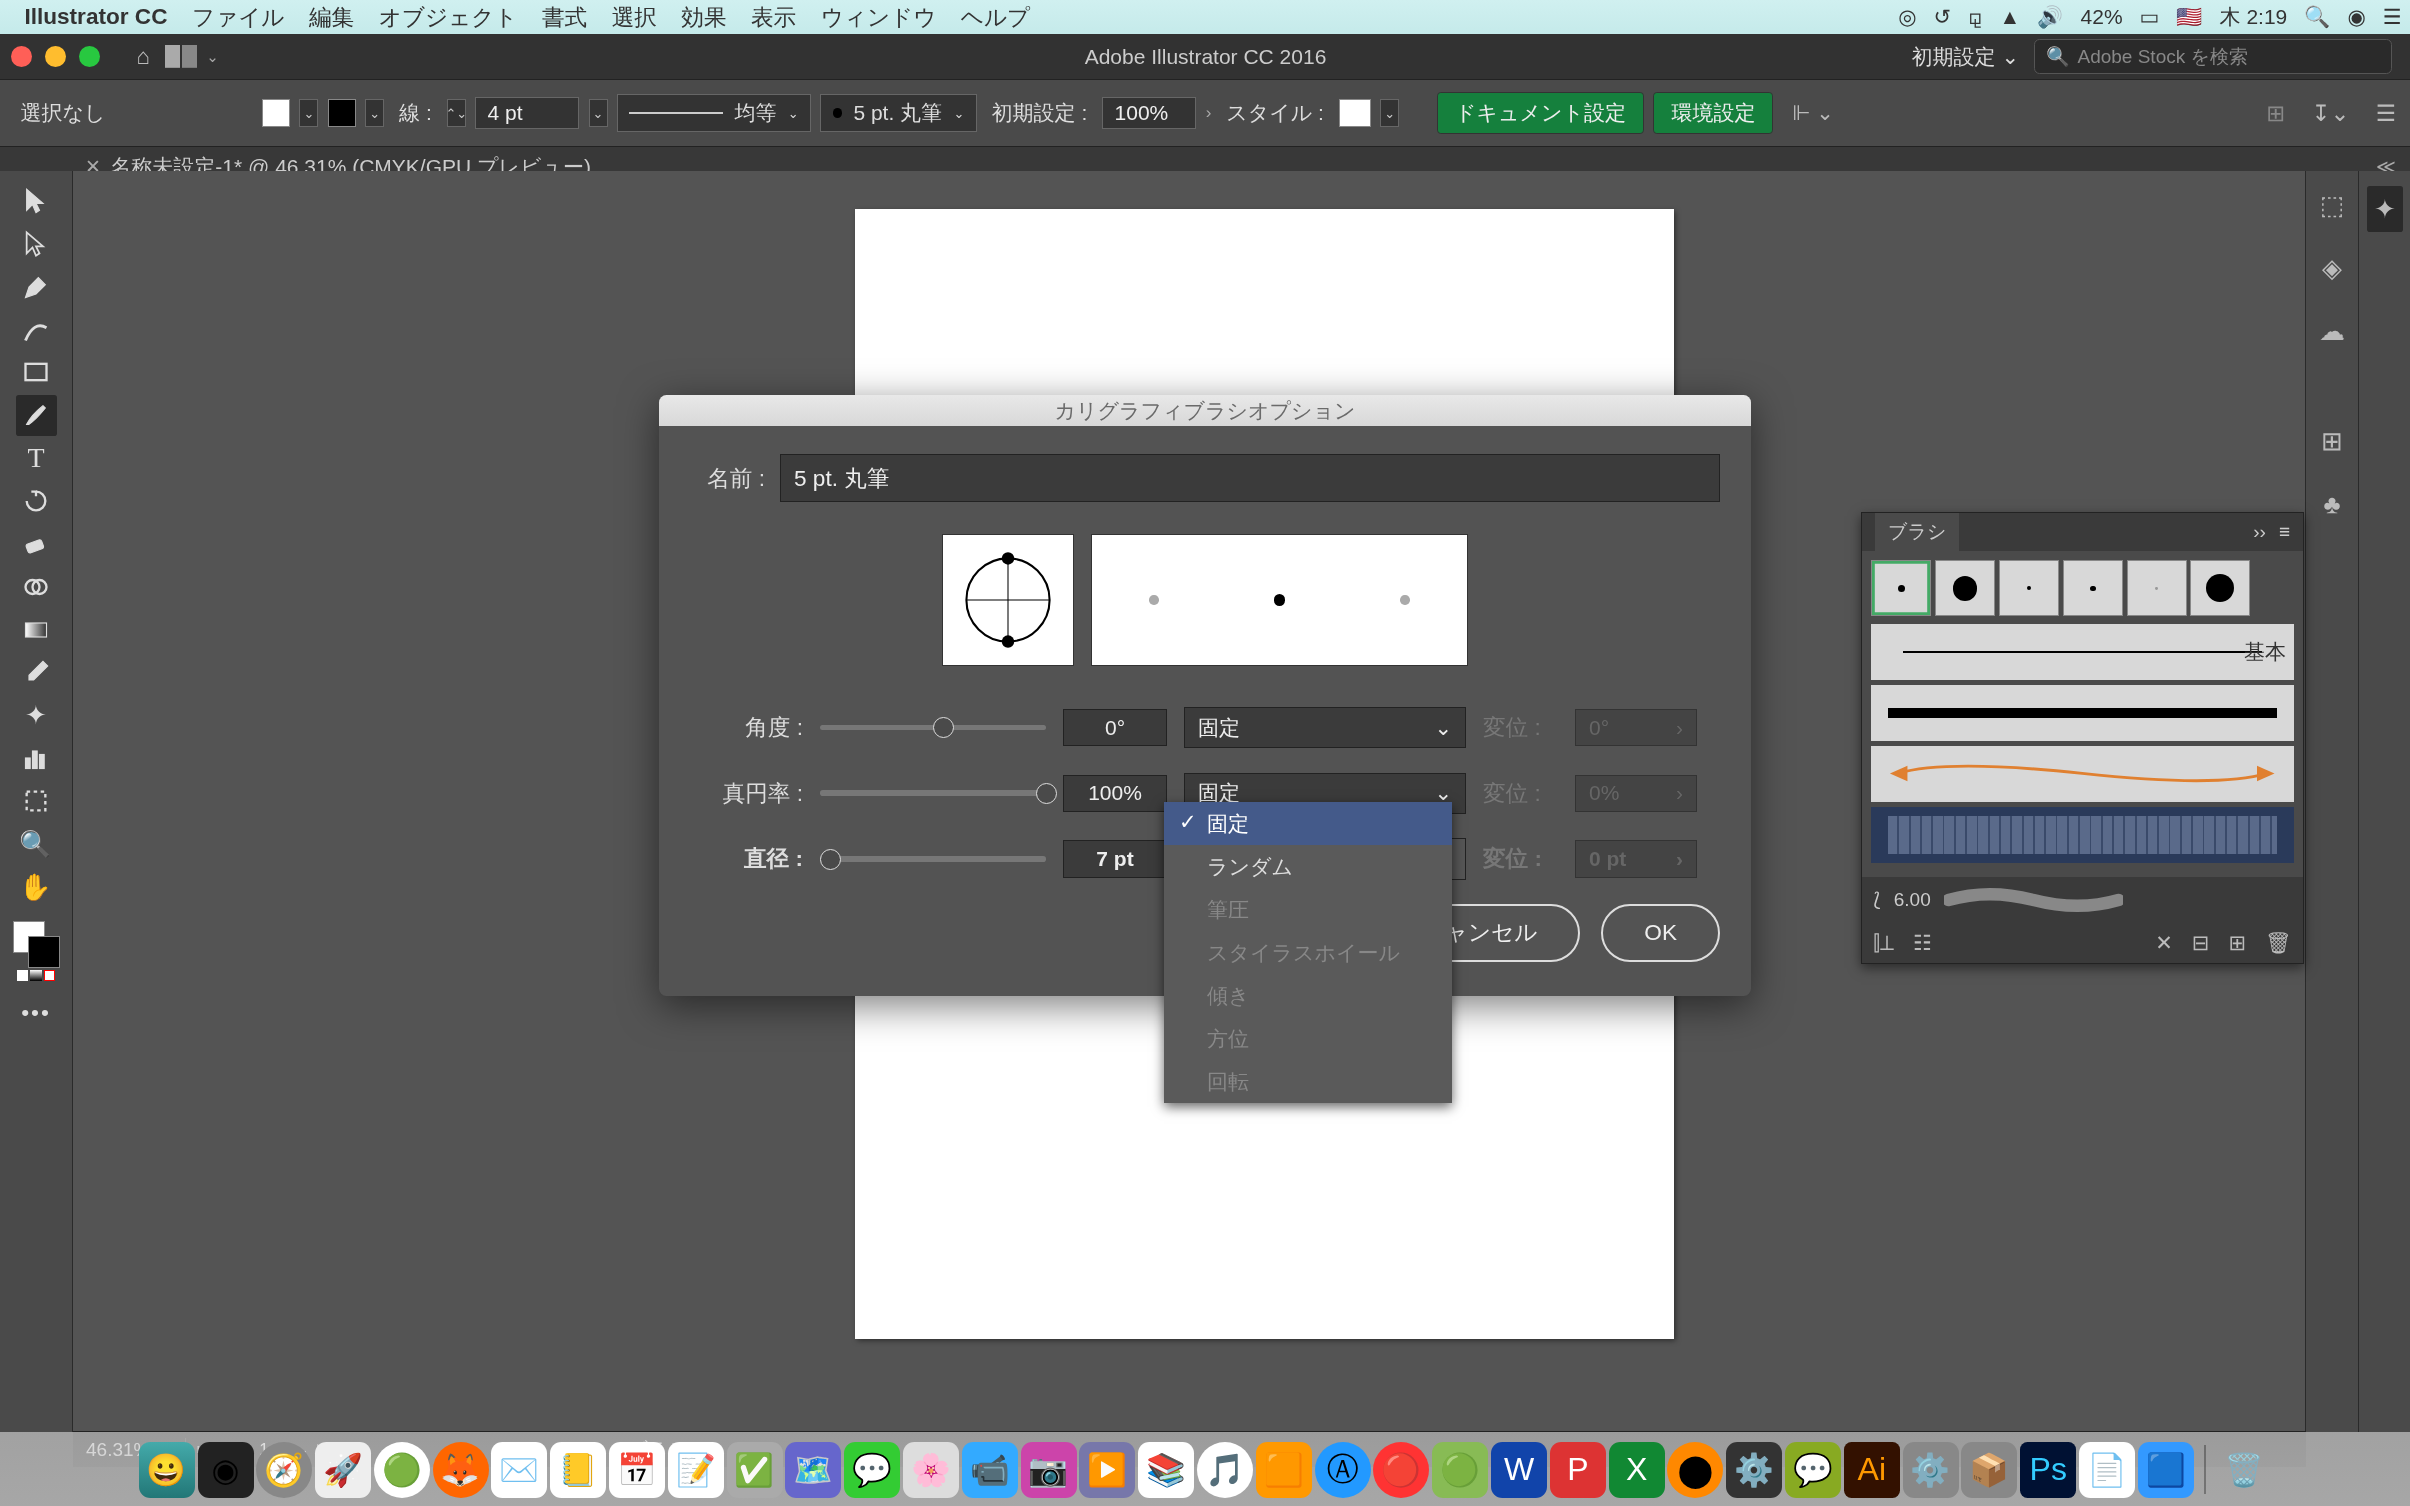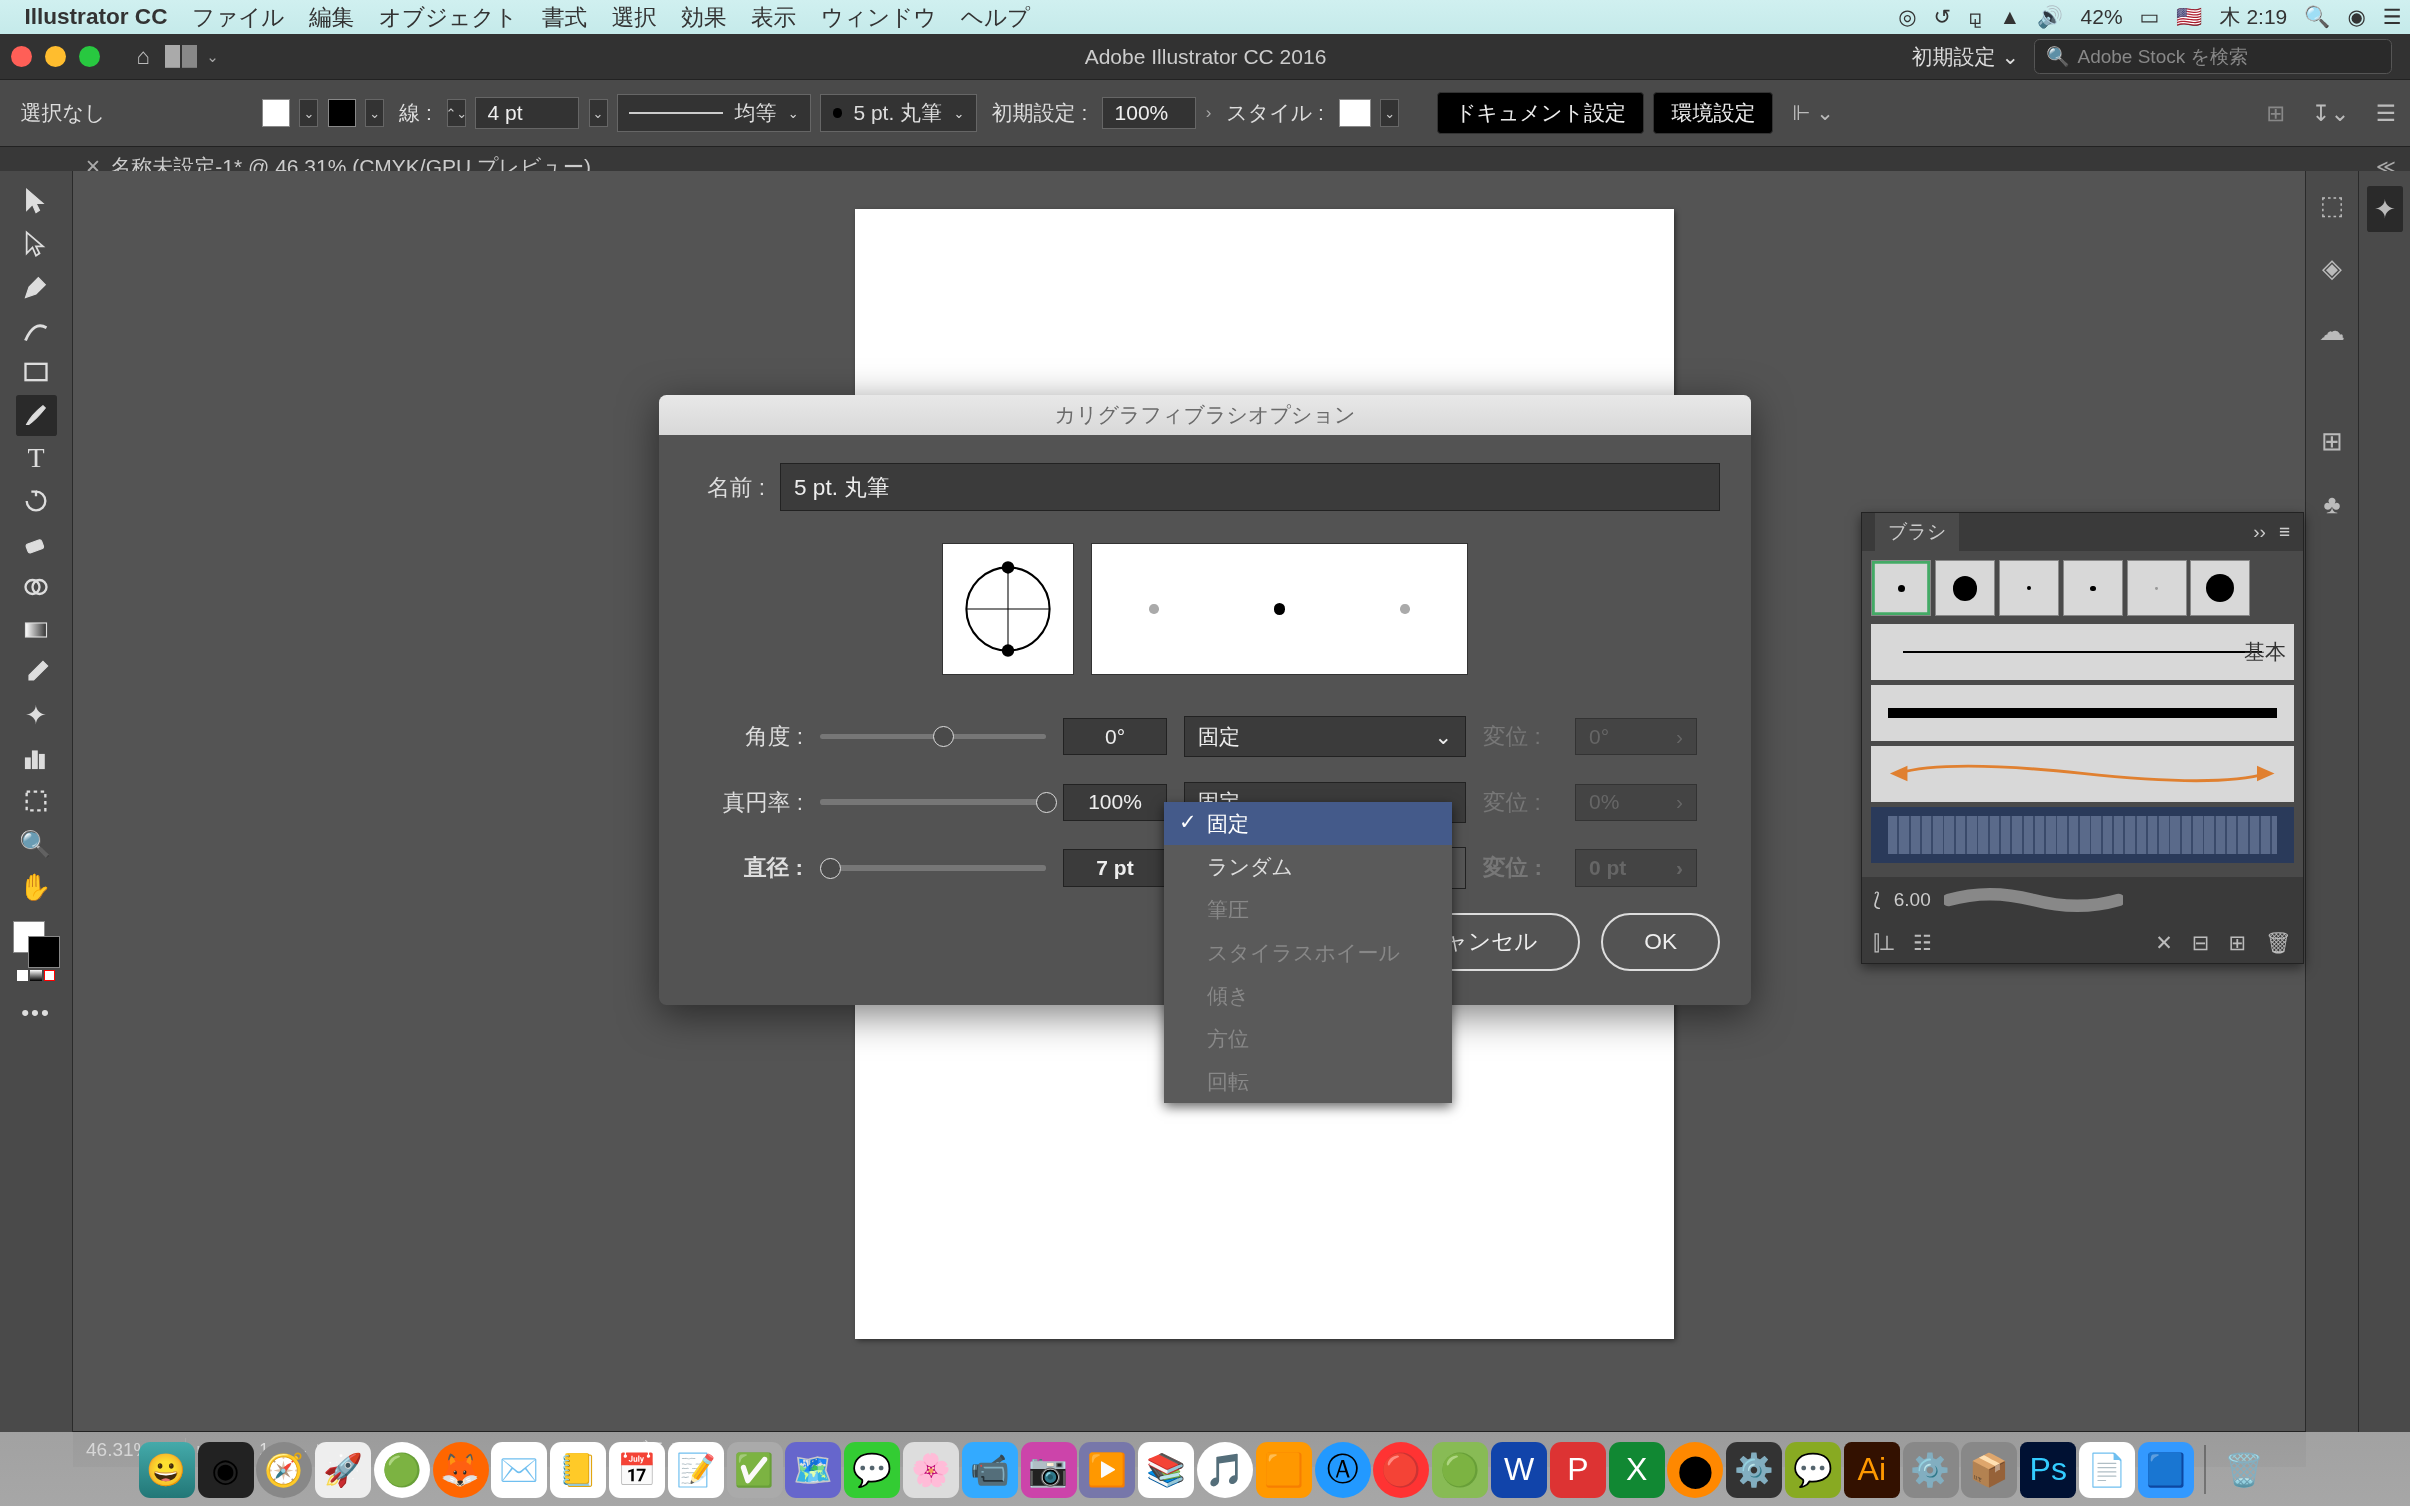--- a/index.html
+++ b/index.html
@@ -26,21 +26,21 @@
   .search-box { background: #2a2a2a; border: 0.9px solid #555; border-radius: 5.6px; padding: 3.8px 11.3px; color: #888; font-size: 19px; width: 358px; display: flex; align-items: center; gap: 7.5px; }
 
   
   .controlbar { height: 68px; background: #4a4a4a; border-top: 0.9px solid #222; border-bottom: 0.9px solid #222; display: flex; align-items: center; padding: 0 15px; color: #ddd; font-size: 21px; gap: 9.4px; }
   .ctrl-label { margin: 0 5.6px; }
   .swatch { width: 28px; height: 28px; border: 0.9px solid #888; }
   .swatch.white { background: #fff; } .swatch.black { background: #000; }
   .dd-caret { width: 19px; height: 28px; background: #333; border: 0.9px solid #666; display: inline-flex; align-items: center; justify-content: center; color: #ccc; font-size: 13px; }
   .ctrl-input { background: #333; border: 0.9px solid #666; color: #eee; padding: 2.8px 11.3px; font-size: 21px; }
   .profile-line { width: 94px; height: 1.9px; background: #ccc; }
-  .ctrl-btn { background: #000000; border: 0.9px solid #333; border-radius: 3.8px; padding: 5.6px 17px; color: #eee; font-size: 21px; }
+  .ctrl-btn { background: #15803d; border: 0.9px solid #333; border-radius: 3.8px; padding: 5.6px 17px; color: #eee; font-size: 21px; }
   .controlbar .spacer { flex: 1; }
 
   
   .doctabs { height: 40px; background: #383838; display: flex; align-items: center; padding-left: 85px; color: #ccc; font-size: 21px; border-bottom: 0.9px solid #222; }
   .doctab { display: flex; align-items: center; gap: 9.4px; }
   .doctab .x { font-size: 19px; color: #aaa; }
   .doctabs .chev { margin-left: auto; margin-right: 15px; color: #aaa; font-size: 19px; }
 
   
   .main { position: absolute; top: 171px; bottom: 75px; left: 0; right: 0; display: flex; }
@@ -63,21 +63,21 @@
 
   
   .statusbar { position: absolute; bottom: 40px; left: 73px; right: 105px; height: 36px; background: #3a3a3a; display: flex; align-items: center; color: #ddd; font-size: 19px; border-top: 0.9px solid #222; }
   .statusbar .zoom { padding: 0 13px; border-right: 0.9px solid #555; }
   .statusbar .nav { display: flex; align-items: center; gap: 7.5px; padding: 0 11.3px; }
   .statusbar .nav span { font-size: 17px; color: #bbb; }
   .statusbar .toolname { margin-left: 264px; }
 
   
   .dialog { position: absolute; left: 659px; top: 395px; width: 1092px; background: #535353; border-radius: 7.5px; box-shadow: 0 9.4px 38px rgba(0,0,0,.5); }
-  .dialog-title { height: 40px; background: linear-gradient(#e8e8e8,#d8d8d8); border-radius: 7.5px 7.5px 0 0; display:flex; align-items:center; justify-content:center; color:#6a6a6a; font-size: 21px; }
+  .dialog-title { height: 31px; background: linear-gradient(#e8e8e8,#d8d8d8); border-radius: 7.5px 7.5px 0 0; display:flex; align-items:center; justify-content:center; color:#6a6a6a; font-size: 21px; }
   .dialog-body { padding: 28px 31px 34px; color: #ddd; font-size: 22.6px; }
   .drow { display: flex; align-items: center; margin-bottom: 24.5px; gap: 15px; }
   .drow .lbl { width: 75px; text-align: right; }
   .dinput { flex: 1; background: #3b3b3b; border: 0.9px solid #222; padding: 7.5px 13px; color: #eee; font-size: 22.6px; }
   .preview-row { display: flex; justify-content: center; gap: 17px; margin: 32px 0 41px; }
   .pv1 { width: 132px; height: 132px; background: #fff; border: 1.9px solid #333; display:flex; align-items:center; justify-content:center; }
   .pv1 svg { width: 104px; height: 104px; }
   .pv2 { width: 377px; height: 132px; background: #fff; border: 1.9px solid #333; display:flex; align-items:center; justify-content:space-around; }
   .pv2 .d1 { width: 9.4px; height: 9.4px; border-radius:50%; background:#aaa; }
   .pv2 .d2 { width: 11.3px; height: 11.3px; border-radius:50%; background:#000; }

